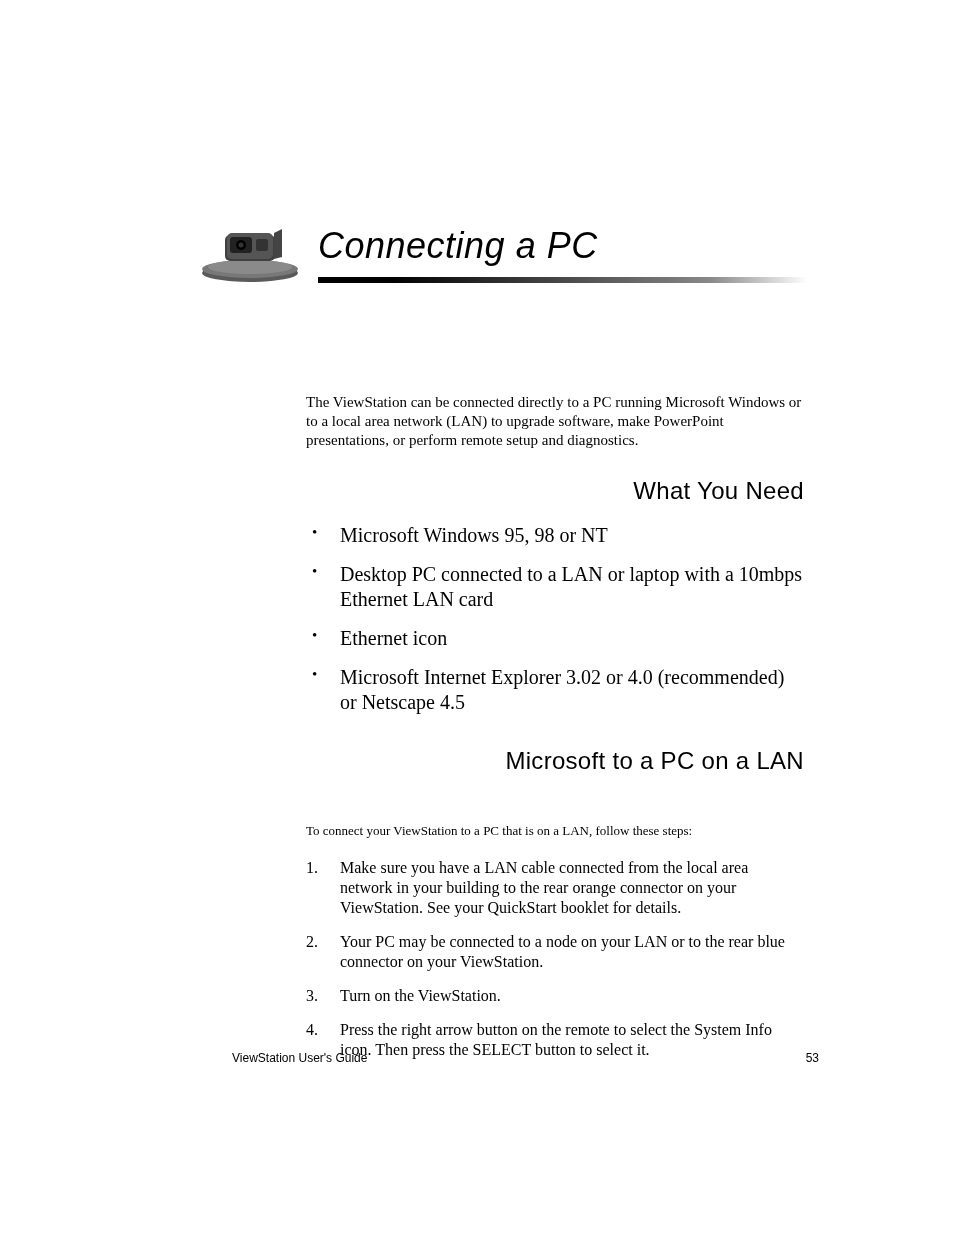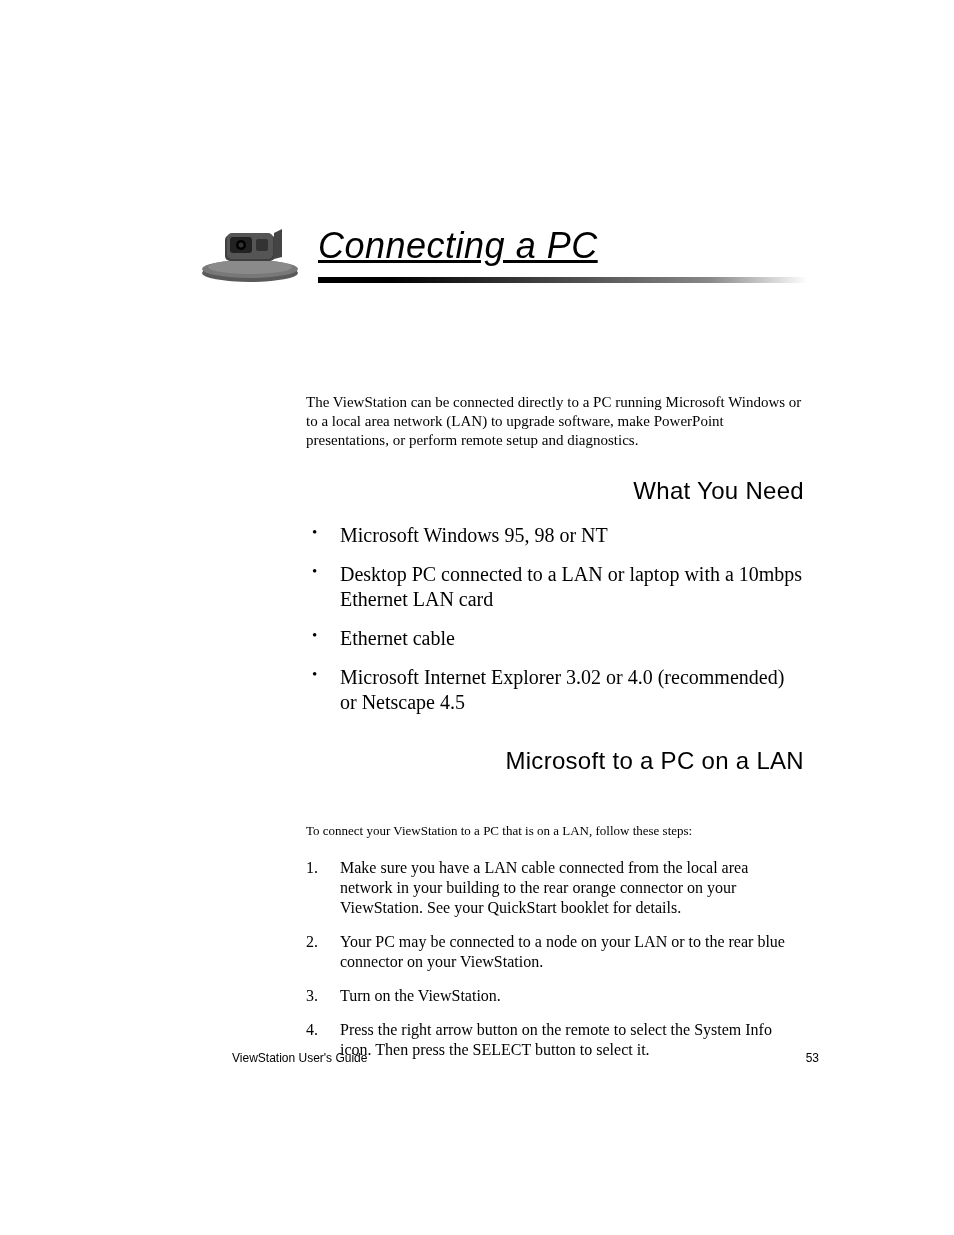--- a/index.html
+++ b/index.html
@@ -16,21 +16,20 @@
     .device-icon { position: absolute; left: -20px; top: 2px; width: 100px; height: 55px; }
     .chapter-title {
       font-family: "Futura", "Century Gothic", "Trebuchet MS", sans-serif;
       font-size: 36px;
       font-style: italic;
       font-weight: 400;
       color: #000;
       margin-left: 98px;
       margin-bottom: 10px;
       letter-spacing: 0.5px;
-      text-decoration: underline;
     }
     .title-rule { margin-left: 98px; height: 6px; width: 490px;
       background: linear-gradient(to right, #000 0%, #000 15%, #888 80%, #fff 100%);
     }
     .intro { margin-left: 86px; font-size: 15px; line-height: 1.25; margin-bottom: 28px; }
     .section-heading {
       font-family: "Futura", "Century Gothic", "Trebuchet MS", sans-serif;
       font-size: 24px;
       font-weight: 400;
       color: #000;
@@ -74,21 +73,21 @@
     <h1 class="chapter-title">Connecting a PC</h1>
     <div class="title-rule"></div>
   </div>
 
   <p class="intro">The ViewStation can be connected directly to a PC running Microsoft Windows or to a local area network (LAN) to upgrade software, make PowerPoint presentations, or perform remote setup and diagnostics.</p>
 
   <h2 class="section-heading">What You Need</h2>
   <ul class="bullets">
     <li>Microsoft Windows 95, 98 or NT</li>
     <li>Desktop PC connected to a LAN or laptop with a 10mbps Ethernet LAN card</li>
-    <li>Ethernet cable</li>
+    <li>Ethernet icon</li>
     <li>Microsoft Internet Explorer 3.02 or 4.0 (recommended) or Netscape 4.5</li>
   </ul>
 
   <h2 class="section-heading">Microsoft to a PC on a LAN</h2>
   <p class="subintro">To connect your ViewStation to a PC that is on a LAN, follow these steps:</p>
   <ol class="steps">
     <li>Make sure you have a LAN cable connected from the local area network in your building to the rear orange connector on your ViewStation. See your QuickStart booklet for details.</li>
     <li>Your PC may be connected to a node on your LAN or to the rear blue connector on your ViewStation.</li>
     <li>Turn on the ViewStation.</li>
     <li>Press the right arrow button on the remote to select the System Info icon. Then press the SELECT button to select it.</li>

